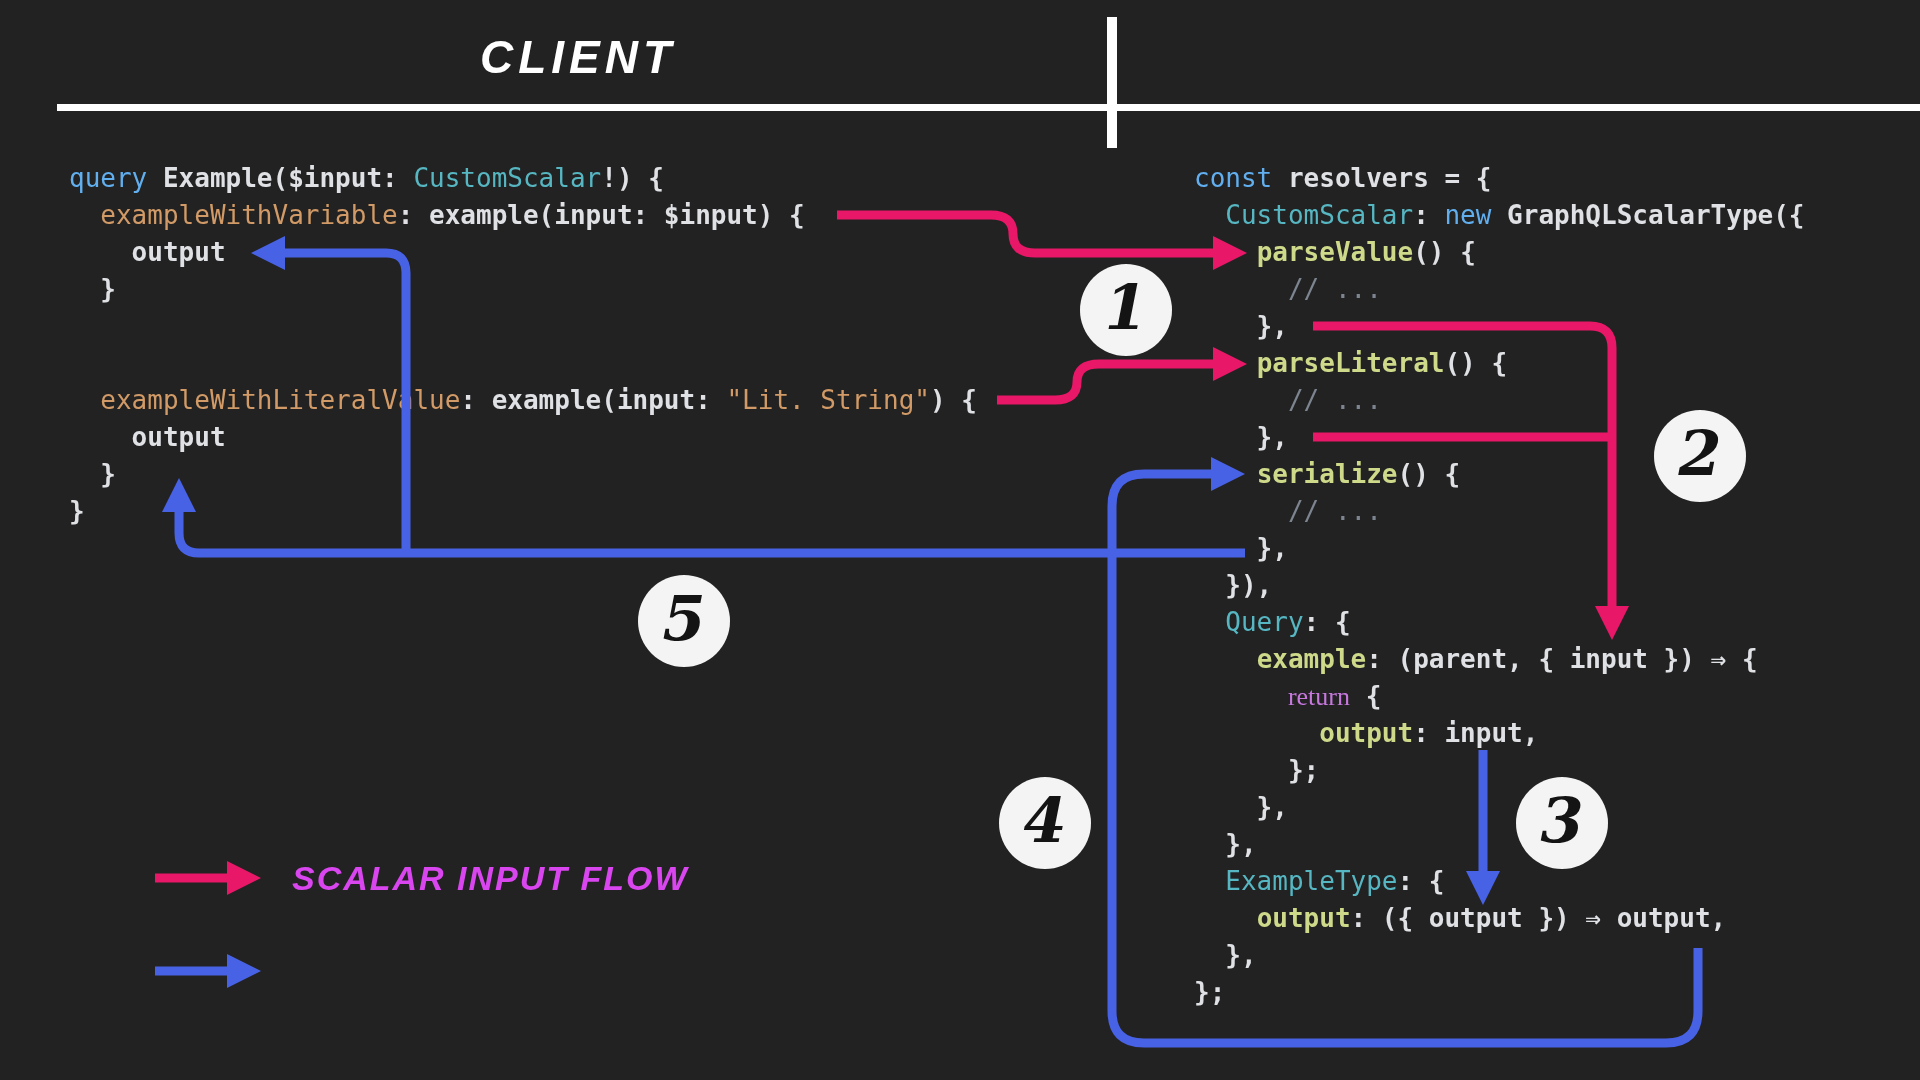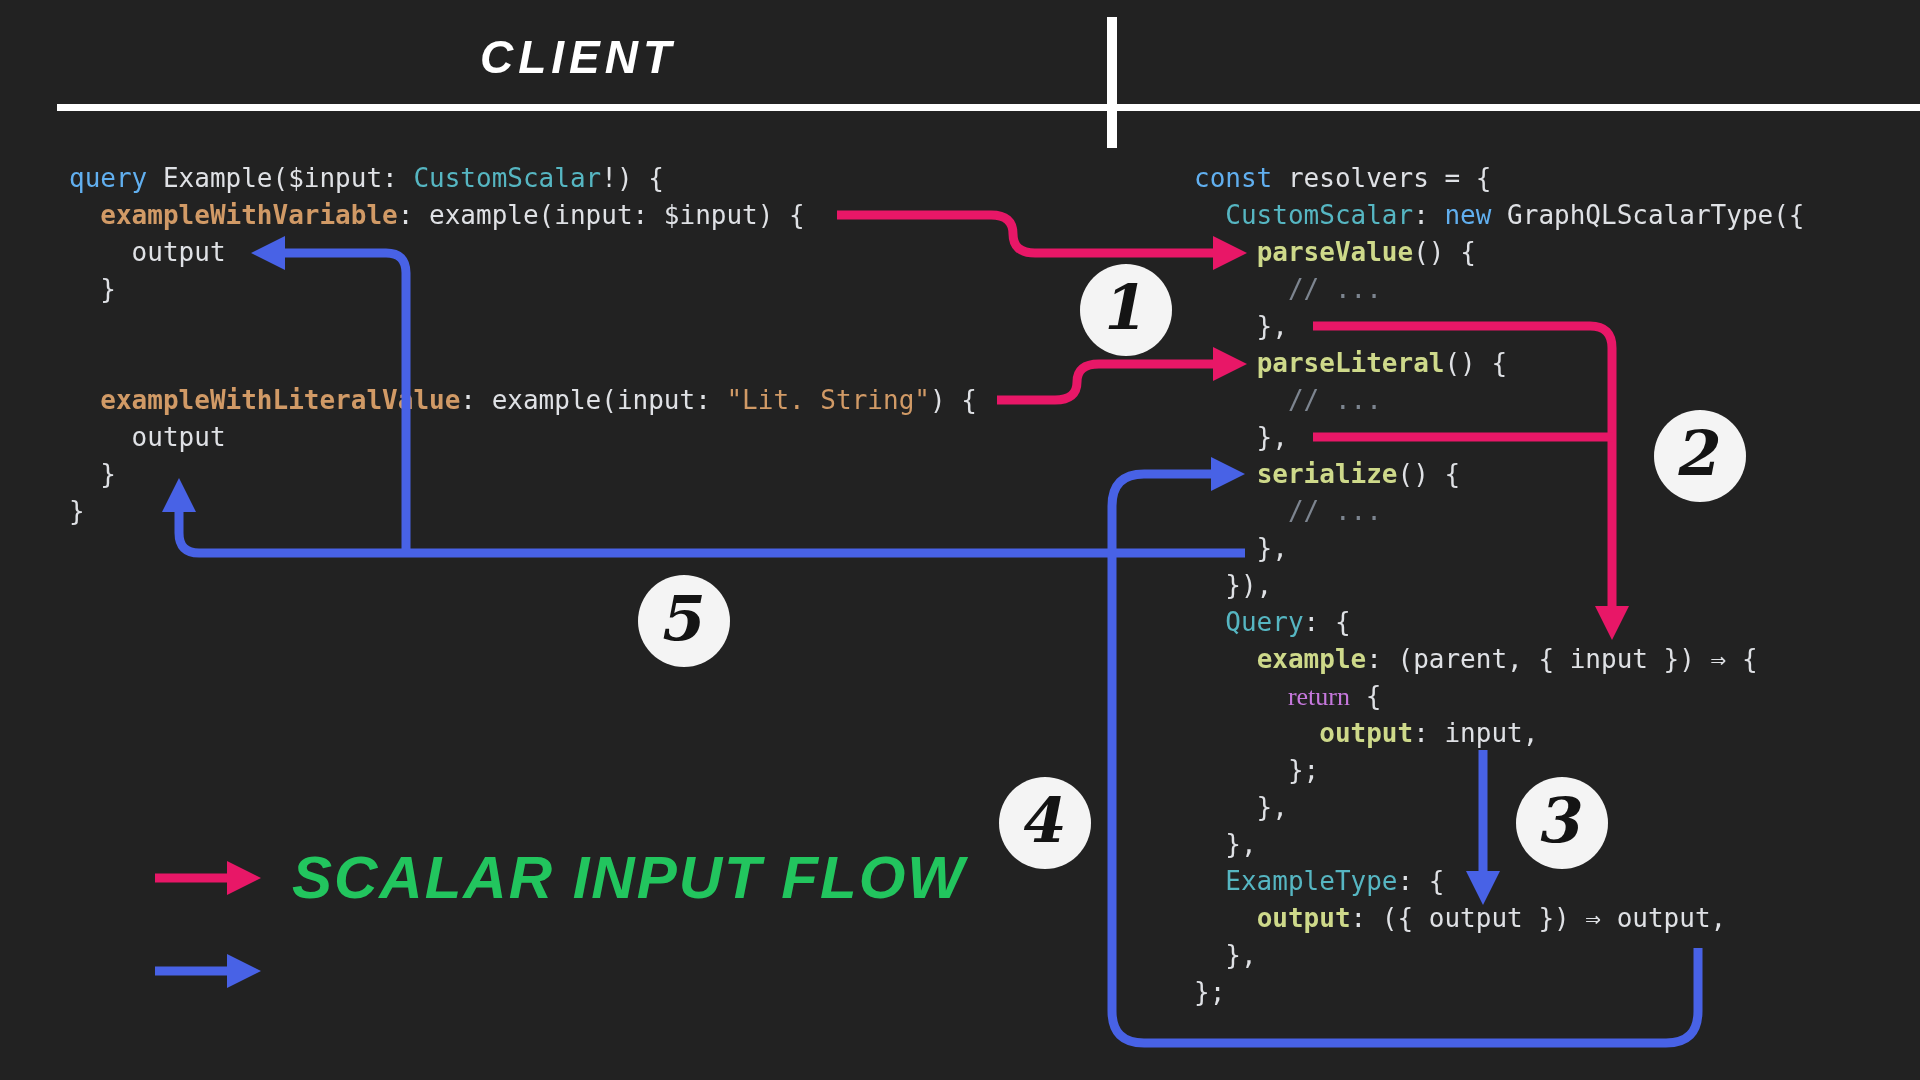--- a/index.html
+++ b/index.html
@@ -36,24 +36,24 @@
   .code {
     position:absolute; top:160px;
     font-family:"DejaVu Sans Mono", monospace;
     font-size:26px; line-height:37px;
     white-space:pre;
     color: var(--tok-plain, #dfe1e5);
   }
   .code.client { left:22px; }
   .code.server { left:1147px; }
   .code-line { height:37px; }
-  .tok-plain { color: var(--tok-plain, #dfe1e5); }
+  .tok-plain { color: var(--tok-plain, #dfe1e5); font-weight: bold; }
   .tok-kw    { color: var(--tok-kw, #61afef); }
   .tok-type  { color: var(--tok-type, #56b6c2); }
-  .tok-field { color: var(--tok-field, #d19a66); font-weight: bold; }
+  .tok-field { color: var(--tok-field, #d19a66); }
   .tok-str   { color: var(--tok-str, #d19a66); }
   .tok-fn    { color: var(--tok-fn, #ced98a); font-weight: bold; }
   .tok-ret   { color: var(--tok-ret, #c678dd); font-family: Liberation Serif, serif; }
   .tok-com   { color: var(--tok-com, #7d8590); }
 
   
   svg.arrows { position:absolute; left:0; top:0; }
   .flow-path { fill:none; stroke-width:9px; }
   .stroke-input  { stroke: var(--input-flow, #e81767); }
   .stroke-output { stroke: var(--output-flow, #4862e6); }
@@ -66,23 +66,23 @@
     background: var(--badge-bg, #f4f4f4);
     color: var(--badge-text, #141414);
     display:flex; align-items:center; justify-content:center;
     font-family:"DejaVu Serif", serif;
     font-style:italic; font-weight:bold; font-size:62px;
     padding-bottom:6px;
   }
 
   
   .legend-label {
-    position:absolute; color:#22c55e;
+    position:absolute; color:#d946ef;
     font-weight:bold; font-style:italic;
-    font-size:60px; line-height:52px; letter-spacing:2px;
+    font-size:34px; line-height:52px; letter-spacing:2px;
     font-family:"Liberation Sans", sans-serif;
   }
   .legend-label.input  { left:245px; top:852px; }
   .legend-label.output { left:245px; top:945px; }
 </style>
 </head>
 <body>
 
 <div class="stage">
 

